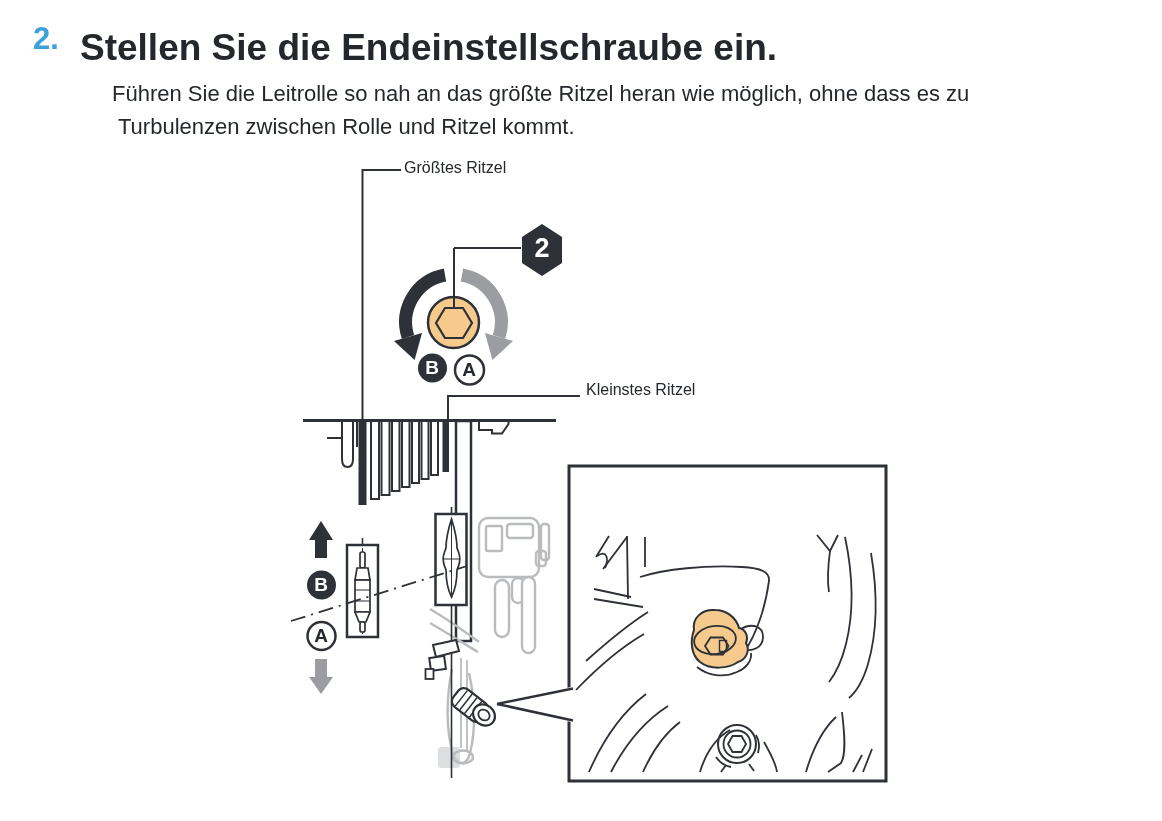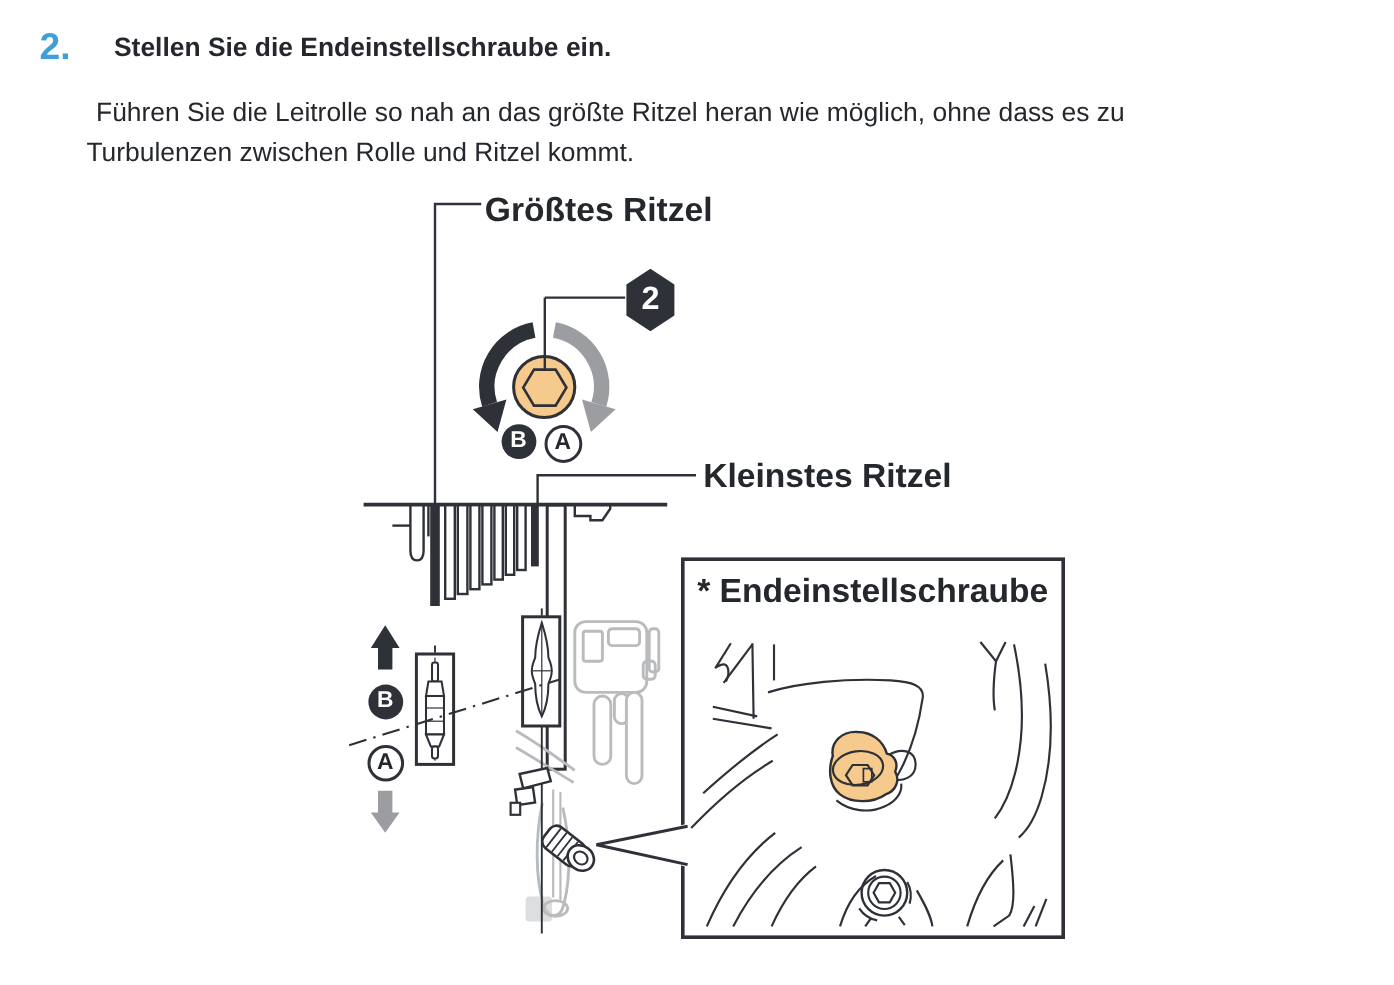--- a/index.html
+++ b/index.html
@@ -2,23 +2,23 @@
 <html><head>
 <meta charset="utf-8">
 <style>
   html,body{margin:0;padding:0;background:#fff;}
   .page{
     position:relative;width:1162px;height:821px;background:#fff;overflow:hidden;
     font-family:"Liberation Sans",sans-serif;color:#24272c;
   }
   .abs{position:absolute;white-space:nowrap;}
   .step-num{font-size:31px;font-weight:bold;color:#3E9FD9;letter-spacing:0px;}
-  .step-title{font-size:22px;font-weight:bold;color:#24272c;margin-left:15px;}
-  .body-text{font-size:22px;line-height:33px;color:#24272c;}
-  .dia-label{font-size:28px;font-weight:bold;color:#24272c;}
+  .step-title{font-size:37px;font-weight:bold;color:#24272c;}
+  .body-text{font-size:22px;line-height:33px;color:#24272c;margin-left:32px;}
+  .dia-label{font-size:16px;font-weight:normal;color:#24272c;}
   .badge-num{font-size:27px;font-weight:bold;color:#ffffff;transform:translate(-50%,-54%);}
   .circ-letter{font-size:19px;font-weight:bold;transform:translate(-50%,-52%);}
   .white{color:#ffffff;}
   .ink{color:#24272c;}
   svg{position:absolute;left:0;top:0;}
 </style>
 </head>
 <body>
 
 <div class="page">
@@ -190,29 +190,28 @@
         <line x1="573" y1="688.5" x2="497" y2="704" stroke="#2E3137" stroke-width="2.5"></line>
         <line x1="497" y1="704" x2="573" y2="720.5" stroke="#2E3137" stroke-width="2.5"></line>
       </g>
     </g>
   </svg>
 
   <div class="abs step-num" style="left:33px;top:21px;">2.</div>
   <div class="abs step-title" style="left:80px;top:27px;">Stellen Sie die Endeinstellschraube ein.</div>
 
   <div class="abs body-text" style="left:80px;top:77px;">Führen Sie die Leitrolle so nah an das größte Ritzel heran wie möglich, ohne dass es zu</div>
-  <div class="abs body-text" style="left:72px;top:110px;">Turbulenzen zwischen Rolle und Ritzel kommt.</div>
+  <div class="abs body-text" style="left:86px;top:110px;">Turbulenzen zwischen Rolle und Ritzel kommt.</div>
 
   <div class="abs dia-label" style="left:404px;top:159px;">Größtes Ritzel</div>
 
   <div class="abs badge-num" style="left:542px;top:250px;">2</div>
 
   <div class="abs circ-letter white" style="left:432px;top:368px;">B</div>
   <div class="abs circ-letter ink" style="left:469px;top:370px;">A</div>
 
   <div class="abs dia-label" style="left:586px;top:381px;text-align:right;">Kleinstes Ritzel</div>
 
   <div class="abs circ-letter white" style="left:321px;top:585px;">B</div>
   <div class="abs circ-letter ink" style="left:321px;top:636px;">A</div>
 
-  <div class="abs dia-label" style="left:581px;top:477px;">* Endeinstellschraube</div>
 
 </div>
 
 </body></html>

